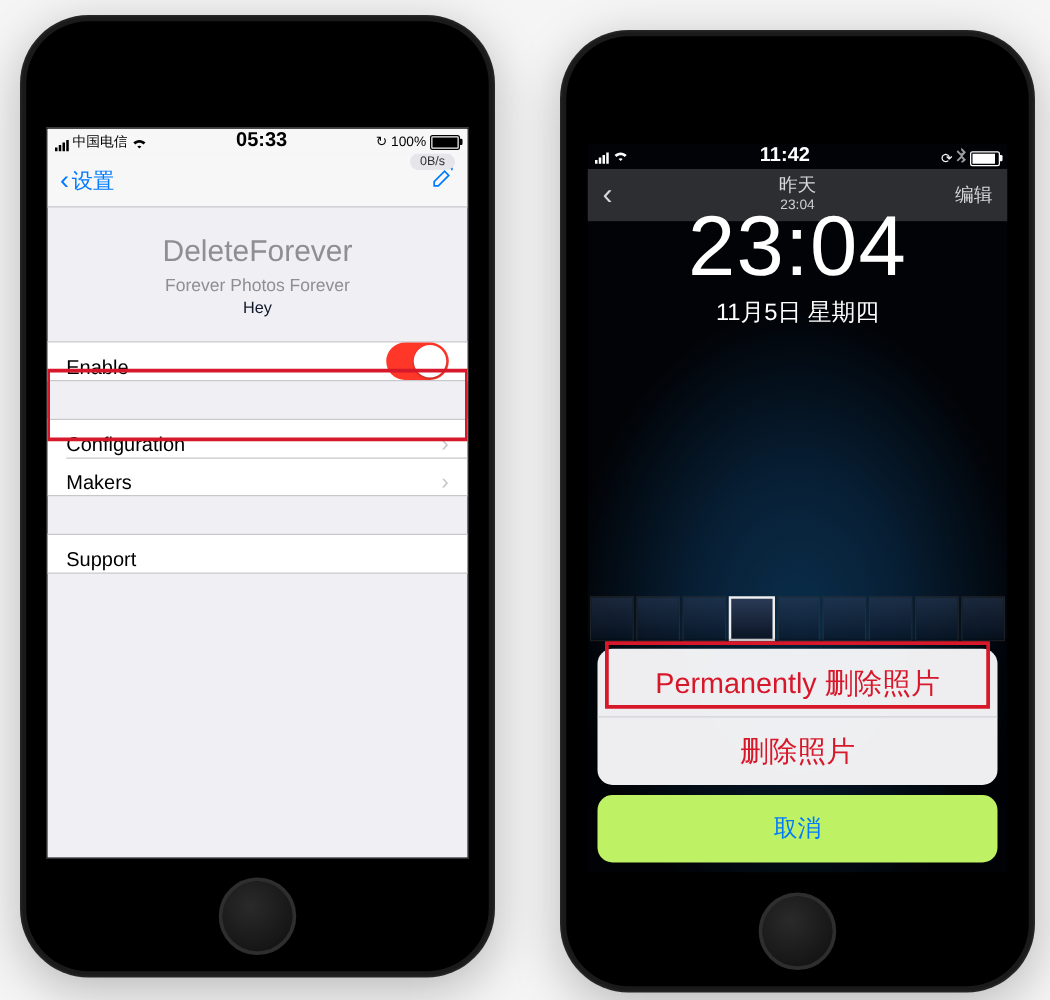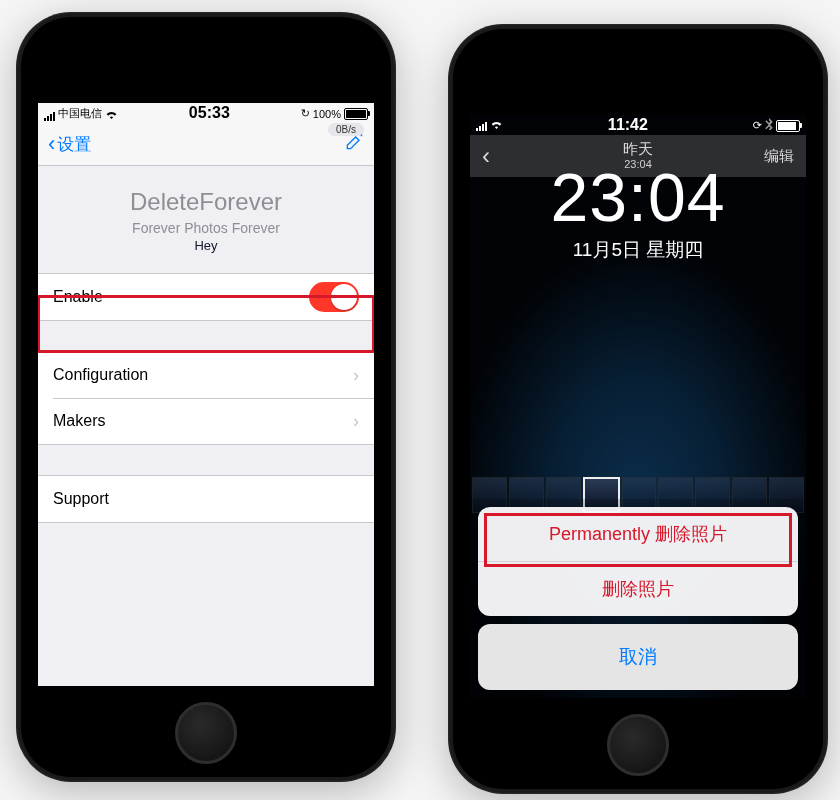--- a/index.html
+++ b/index.html
@@ -98,21 +98,21 @@
   .back .chev { font-size:22px; line-height:1; font-weight:300;}
 
   .hero {
     text-align:center; padding:22px 0 20px 0; color:#8e8e93;
   }
   .hero .title { font-size:24px; color:#8e8e93; font-weight:400; margin-bottom:4px;}
   .hero .sub { font-size:14px; color:#8e8e93;}
   .hero .sub2 { font-size:13px; color:#0f172a; margin-top:2px;}
 
   .cell-group { background:#fff; border-top:1px solid #c8c7cc; border-bottom:1px solid #c8c7cc;}
-  .cell { height:46px; display:flex; align-items:center; justify-content:space-between;
+  .cell { height:30px; display:flex; align-items:flex-end; justify-content:space-between;
     padding:0 15px; font-size:16px; color:#000; position:relative;gap:40px;}
   .cell + .cell::before{
     content:""; position:absolute; left:15px; right:0; top:0; height:1px; background:#c8c7cc;
   }
   .chevr { color:#c7c7cc; font-size:18px;}
   .toggle {
     width:50px; height:30px; background:#ff3729; border-radius:15px; position:relative;
   }
   .toggle .knob{
     position:absolute; right:2px; top:2px; width:26px; height:26px; background:#fff;
@@ -152,25 +152,25 @@
   .sheet-wrap{
     position:absolute; left:0; right:0; bottom:0; padding:8px;
     background:rgba(0,0,0,0.15);
   }
   .sheet{
     background:rgba(248,248,250,0.96); border-radius:12px; overflow:hidden;
     box-shadow:0 4px 20px rgba(0,0,0,0.25);
   }
   .sheet-row{
     height:54px; display:flex; align-items:center; justify-content:center;
-    font-size:18px; color:#d7172a; position:relative;
+    font-size:23px; color:#d7172a; position:relative;
   }
   .sheet-row + .sheet-row{ border-top:1px solid #d1d1d6;}
   .sheet-cancel{
-    margin-top:8px; background:#e5e5e5; border-radius:12px; height:66px;
+    margin-top:8px; background:#bef264; border-radius:12px; height:54px;
     display:flex;align-items:center;justify-content:center;
     font-size:19px; color:#007aff; font-weight:500;
   }
   .thumb-strip{
     position:absolute; left:0; right:0; bottom:185px; height:36px;
     display:flex; gap:2px; padding:0 2px;
   }
   .thumb-strip .th{ flex:1; background:linear-gradient(#2a3a55,#0b1626); border:1px solid #333; opacity:0.6;}
   .thumb-strip .th.sel{ border:2px solid #eee; opacity:1;}
 

